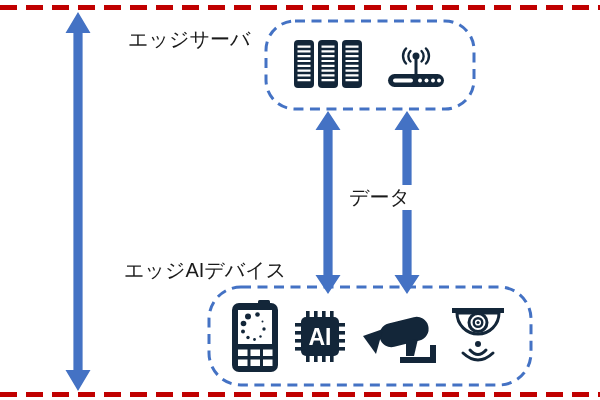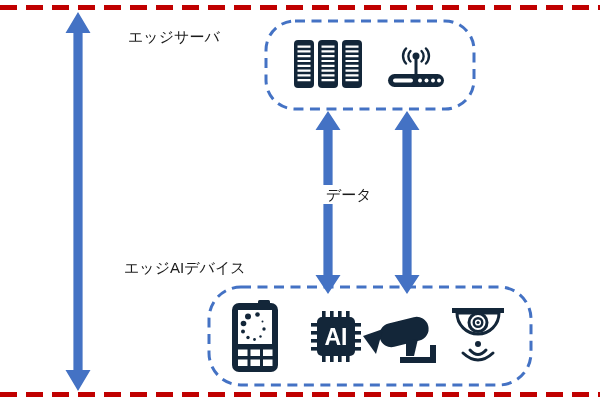--- a/index.html
+++ b/index.html
@@ -13,39 +13,39 @@
     position:relative;width:600px;height:400px;background:#ffffff;
     font-family:"Liberation Sans",sans-serif;overflow:hidden;
   }
   .redline{
     position:absolute;left:0;width:600px;height:5px;
     background:repeating-linear-gradient(90deg,var(--red) 0 17px,transparent 17px 26px);
   }
   .redline.top{top:5px}
   .redline.bottom{top:392px}
   .label{
-    position:absolute;font-size:15px;color:var(--text);background:#fff;
+    position:absolute;font-size:20px;color:var(--text);background:#fff;
     padding:1px 3px;white-space:nowrap;z-index:3;line-height:1.15;text-align:center;
   }
   .label.edge-ai{left:37px;top:180px}
   .label.edge-server{left:125px;top:27px}
-  .label.data{left:323px;top:185px}
+  .label.data{left:346px;top:185px}
   .label.device{left:121px;top:258px}
   .box{position:absolute;z-index:1}
   .box.server-box{left:264px;top:19px}
   .box.device-box{left:207px;top:285px}
   .arrow{position:absolute;z-index:2;color:var(--accent)}
   .arrow.span-arrow{left:65px;top:12px}
   .arrow.data-left{left:315px;top:111px}
   .arrow.data-right{left:394px;top:111px}
   .icon{position:absolute;z-index:2;color:var(--icon);line-height:0}
   .icon.server{left:294px;top:40px}
   .icon.router{left:387px;top:47px}
   .icon.phone{left:231px;top:300px}
-  .icon.chip{left:311px;top:311px}
+  .icon.chip{left:295px;top:311px}
   .icon.cctv{left:362px;top:307px}
   .icon.dome{left:447px;top:304px}
 </style>
 </head>
 <body>
 
 <div class="stage">
 
   <div class="redline top"></div>
   <div class="redline bottom"></div>

